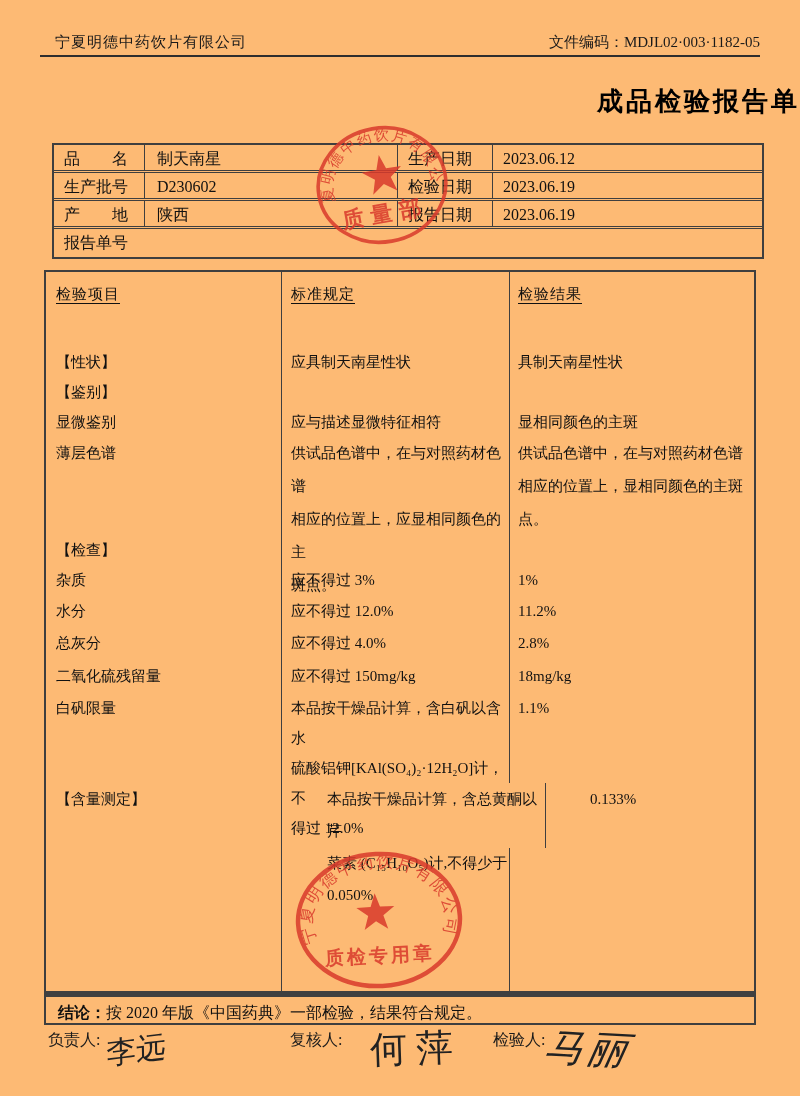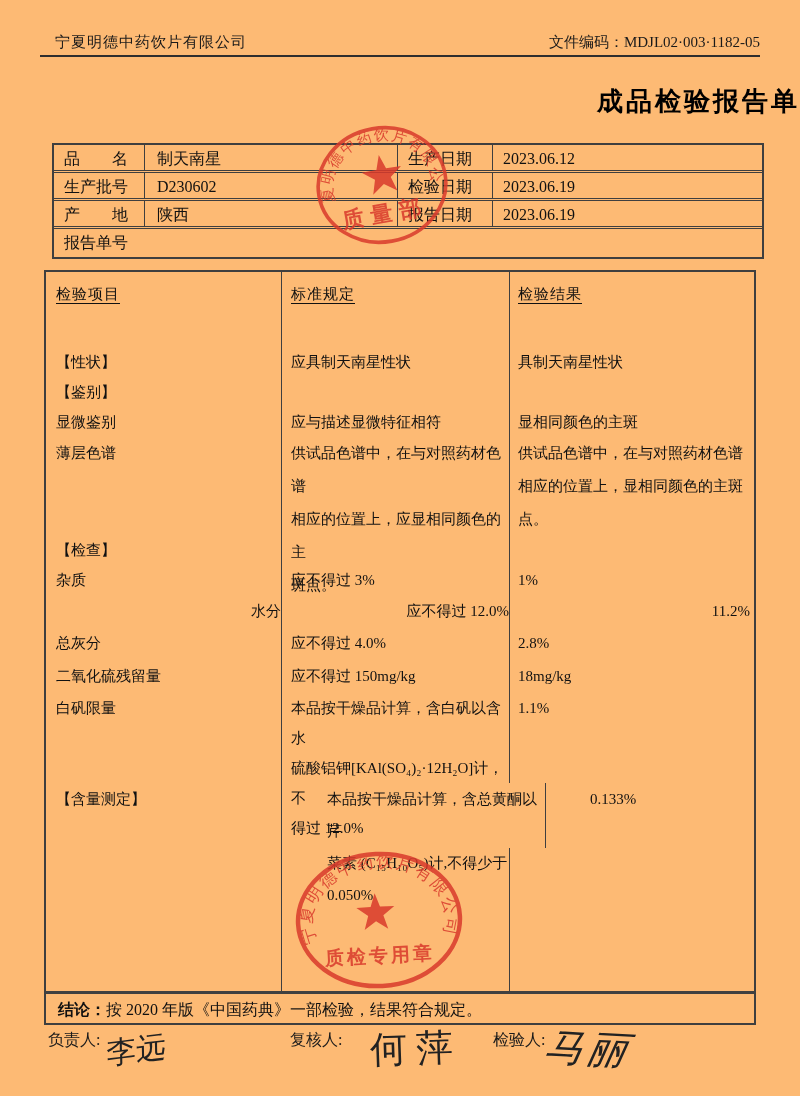--- a/index.html
+++ b/index.html
@@ -42,27 +42,27 @@
     border:2px solid #3f3f3f; font-size:15px; background:transparent; }
   .trow { display:flex; }
   .c1 { width:236px; border-right:1px solid #3f3f3f; padding-left:10px; }
   .c2 { width:228px; border-right:1px solid #3f3f3f; padding-left:9px; }
   .c3 { flex:1; padding-left:8px; padding-right:4px; }
   .std,.res { white-space:pre-line; }
   .thead { height:75px; }
   .thead .c1,.thead .c2,.thead .c3 { padding-top:13px; text-align:left; }
   .thead span { text-decoration:underline; text-underline-offset:4px; letter-spacing:1px; }
   .r30 { height:30px; line-height:30px; }
-  .r32 { height:32px; line-height:32px;text-align:right; }
+  .r32 { height:32px; line-height:32px; }
   .r33 { height:33px; line-height:33px; }
   .r-tlc { height:98px; line-height:33px; }
   .r-alum { height:90px; line-height:30px; }
   .r-assay { height:65px; line-height:32px;gap:36px; }
   .r-stamparea { height:143px; }
-  .conclusion-row { border-top:3px solid #404040; height:32px; line-height:31px;
+  .conclusion-row { border-top:6px solid #404040; height:32px; line-height:31px;
     padding-left:12px; font-size:16px; }
   .conclusion-row .lbl { font-weight:bold; }
 
   
   .stamp { position:absolute; pointer-events:none; opacity:0.85; }
   .stamp-top { left:313px; top:124px; }
   .stamp-bottom { left:294px; top:851px; }
 
   
   .sign-row { position:absolute; top:1030px; left:0; width:800px; font-size:16px; }

